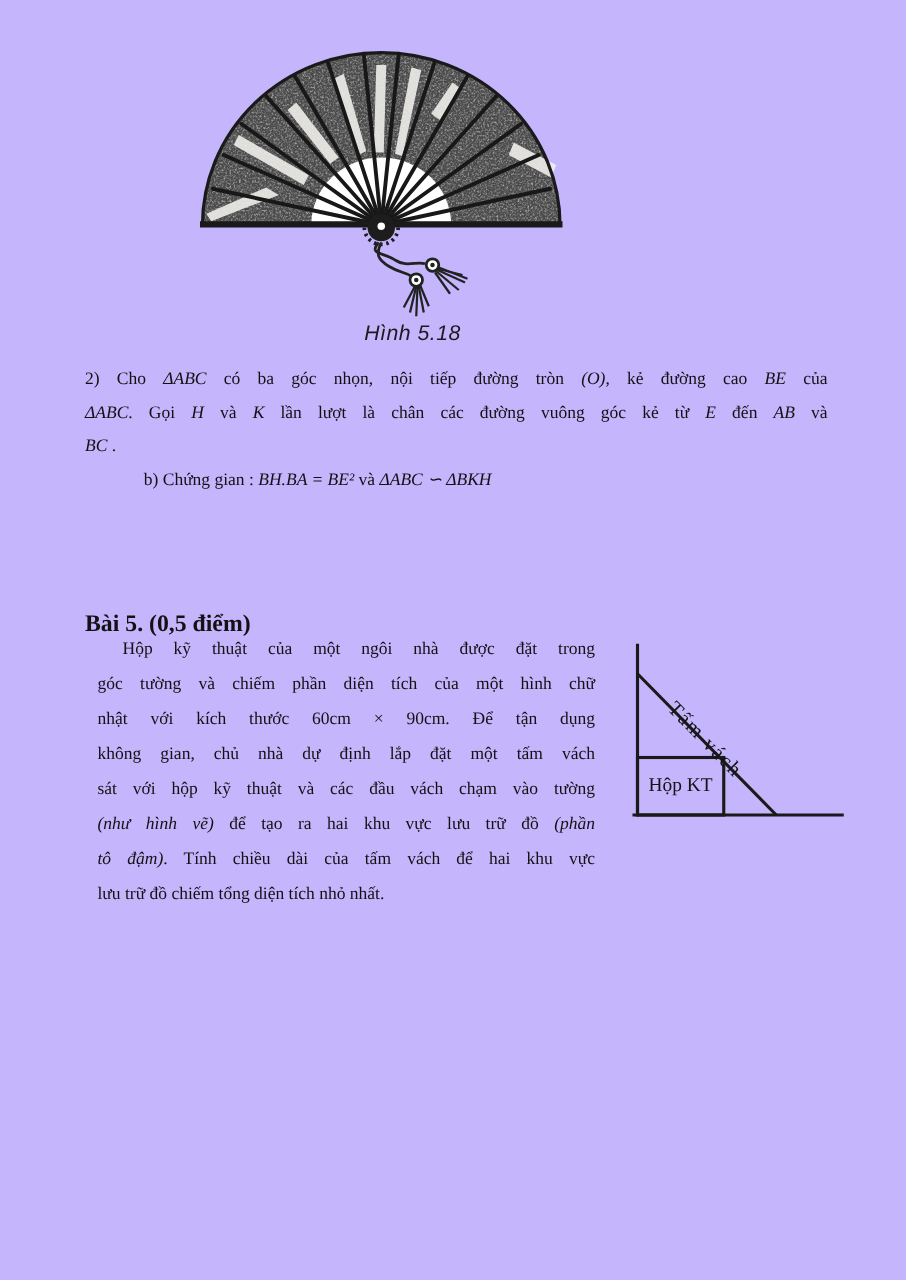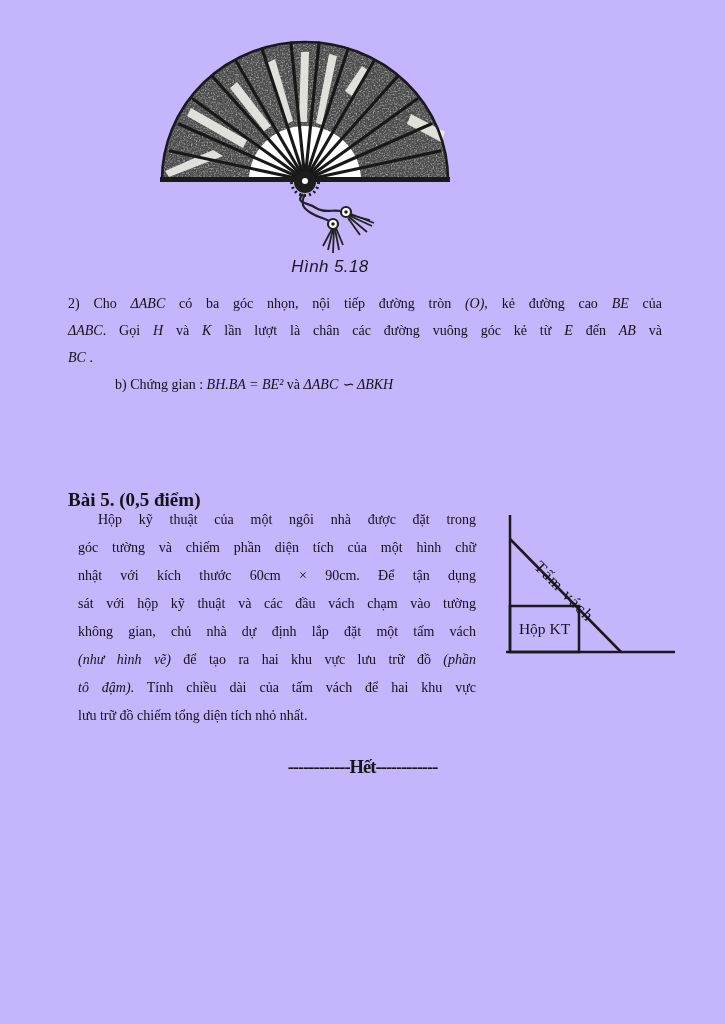--- a/index.html
+++ b/index.html
@@ -137,35 +137,34 @@
       <div class="tline"><span class="it">BC</span><span> .</span></div>
       <div class="tline" style="padding-left: 47px;"><span>b) Chứng gian : </span><span class="it">BH.BA = BE²</span><span> và </span><span class="it">ΔABC ∽ ΔBKH</span></div>
     </div>
 
   <div id="bai5-heading">Bài 5. (0,5 điểm)</div>
 
   <div id="bai5-par" class="tblock">
       <div class="tline j" style="padding-left: 20px;"><span>Hộp kỹ thuật của một ngôi nhà được đặt trong</span></div>
       <div class="tline j"><span>góc tường và chiếm phần diện tích của một hình chữ</span></div>
       <div class="tline j"><span>nhật với kích thước 60cm × 90cm. Để tận dụng</span></div>
+      <div class="tline j"><span>không gian, chủ nhà dự định lắp đặt một tấm vách</span></div>
       <div class="tline j"><span>sát với hộp kỹ thuật và các đầu vách chạm vào tường</span></div>
-      <div class="tline j"><span>không gian, chủ nhà dự định lắp đặt một tấm vách</span></div>
       <div class="tline j"><span class="it">(như hình vẽ)</span><span> để tạo ra hai khu vực lưu trữ đồ </span><span class="it">(phần</span></div>
       <div class="tline j"><span class="it">tô đậm)</span><span>. Tính chiều dài của tấm vách để hai khu vực</span></div>
       <div class="tline"><span>lưu trữ đồ chiếm tổng diện tích nhỏ nhất.</span></div>
     </div>
 
   <div id="diagram">
     <svg width="190" height="160" viewBox="0 0 190 160">
       <g stroke="#1a1a1a" stroke-width="2.5" fill="none">
         <line x1="12" y1="12" x2="12" y2="150"></line>
         <line x1="8" y1="149" x2="177" y2="149"></line>
         <line x1="12" y1="36" x2="123" y2="149"></line>
         <rect x="12" y="103" width="69" height="46"></rect>
       </g>
     </svg>
     <div id="vach-label">Tấm vách</div>
     <div id="hop-label">Hộp KT</div>
   </div>
 
-  <div id="het-line">------------Hết------------</div>
 
 </div>
 
 </body></html>

